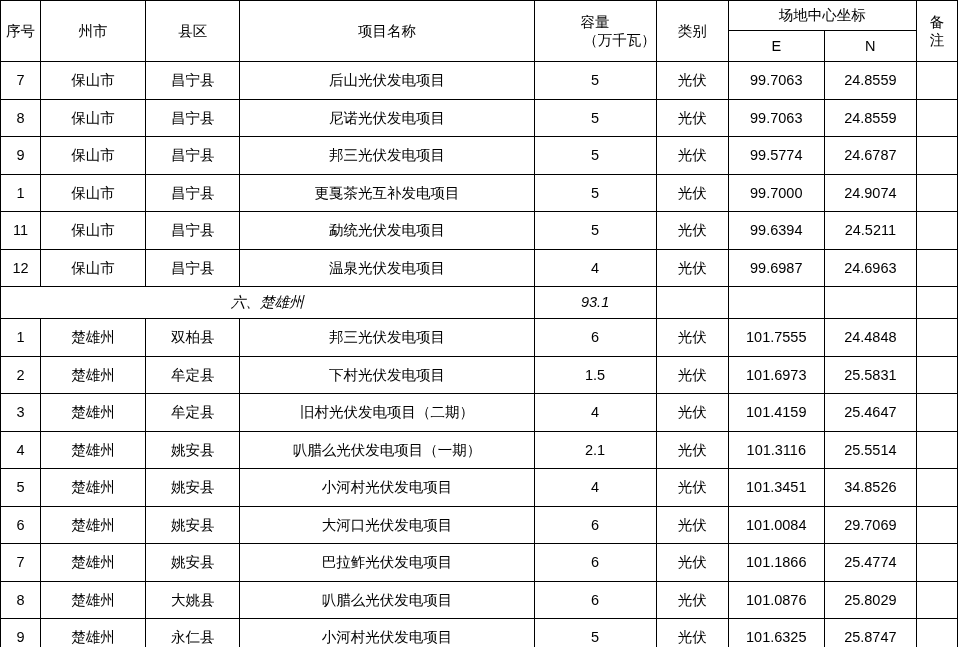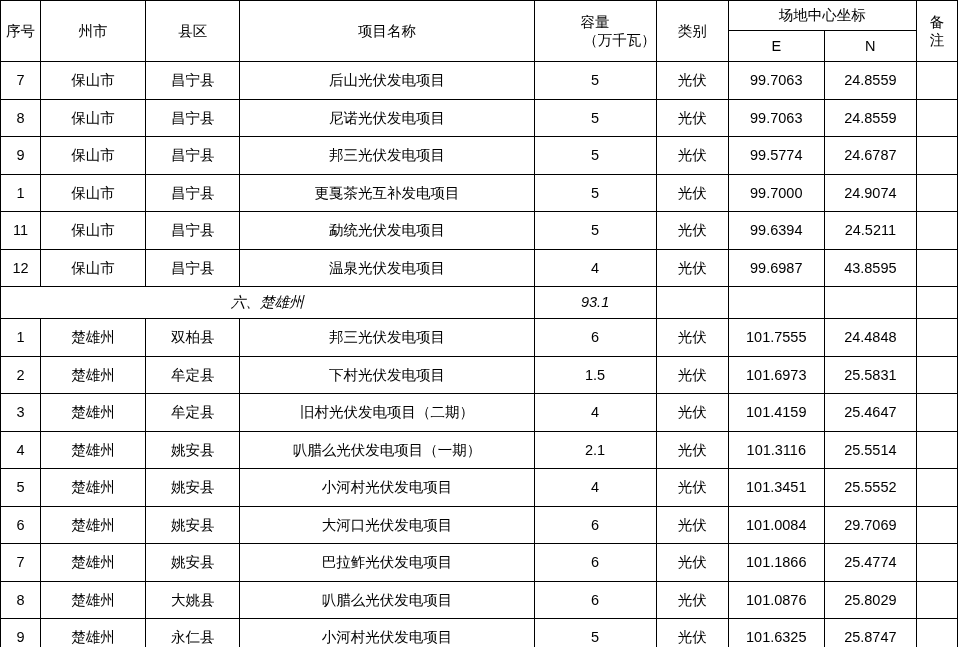--- a/index.html
+++ b/index.html
@@ -204,21 +204,21 @@
       </tr>
 
       <tr class="data-row">
         <td>12</td>
         <td>保山市</td>
         <td>昌宁县</td>
         <td class="proj">温泉光伏发电项目</td>
         <td class="num">4</td>
         <td>光伏</td>
         <td class="num">99.6987</td>
-        <td class="num">43.8595</td>
+        <td class="num">24.6963</td>
         <td></td>
       </tr>
 
       <tr class="section-row">
         <td class="section-label" colspan="4">六、楚雄州</td>
         <td class="section-cap">93.1</td>
         <td class="blank"></td>
         <td class="blank"></td>
         <td class="blank"></td>
         <td class="blank"></td>
@@ -273,21 +273,21 @@
       </tr>
 
       <tr class="data-row">
         <td>5</td>
         <td>楚雄州</td>
         <td>姚安县</td>
         <td class="proj">小河村光伏发电项目</td>
         <td class="num">4</td>
         <td>光伏</td>
         <td class="num">101.3451</td>
-        <td class="num">25.5552</td>
+        <td class="num">34.8526</td>
         <td></td>
       </tr>
 
       <tr class="data-row">
         <td>6</td>
         <td>楚雄州</td>
         <td>姚安县</td>
         <td class="proj">大河口光伏发电项目</td>
         <td class="num">6</td>
         <td>光伏</td>

